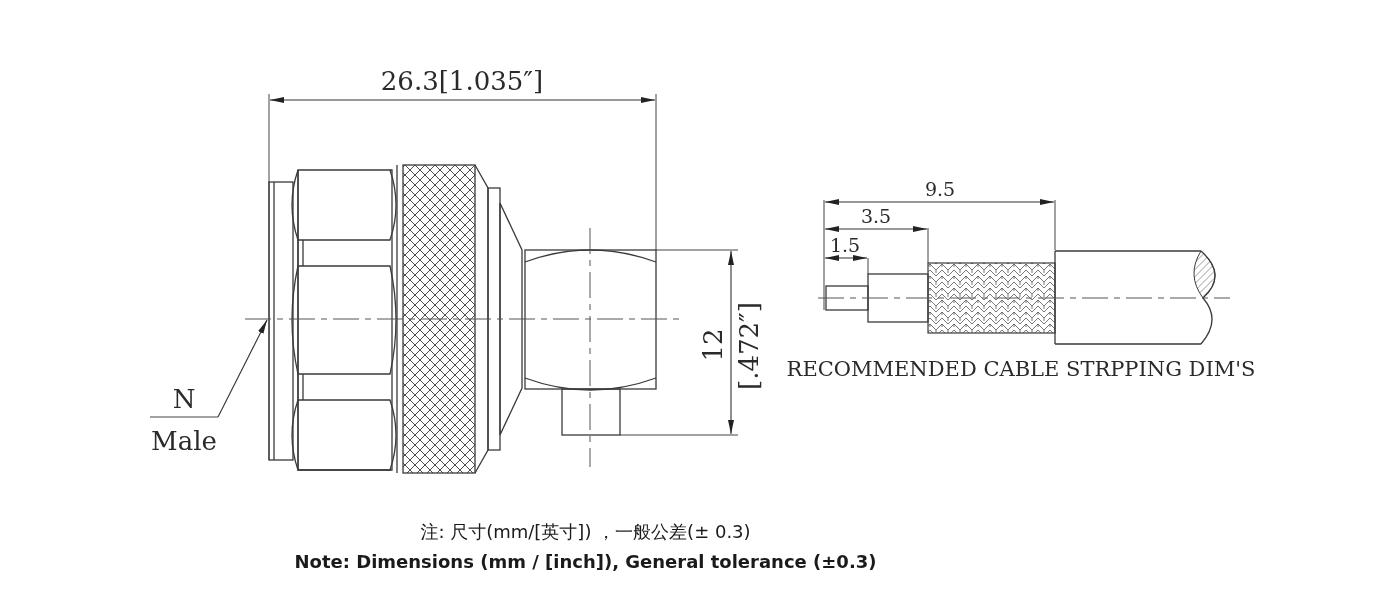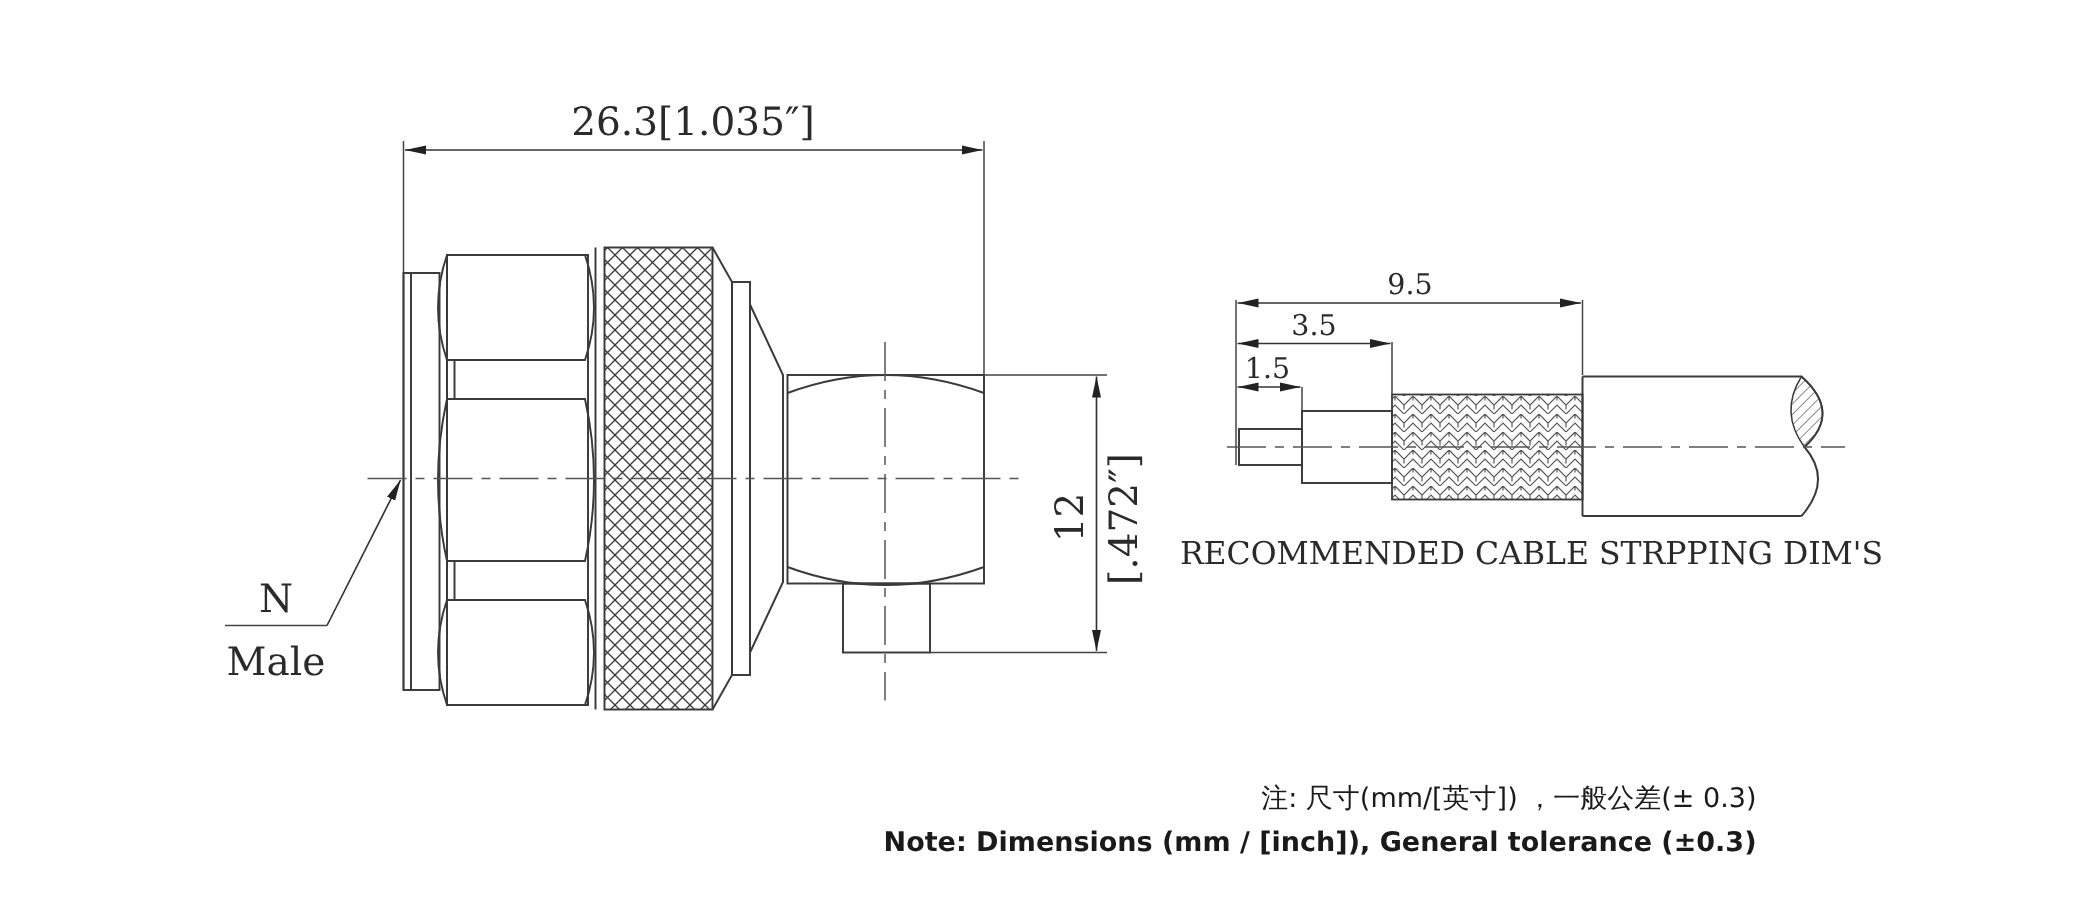--- a/index.html
+++ b/index.html
@@ -3,21 +3,21 @@
   <meta charset="utf-8">
   <style>
     html, body { margin: 0; padding: 0; background: #ffffff; }
     body { width: 1400px; height: 600px; position: relative; overflow: hidden; }
     svg { position: absolute; left: 0; top: 0; }
     .ln { stroke: #3a3a3a; stroke-width: 1.3; fill: none; }
     .thin { stroke: #444; stroke-width: 1; fill: none; }
     .center { stroke: #555; stroke-width: 1; fill: none; stroke-dasharray: 26 6 6 6; }
     .dim { stroke: #333; stroke-width: 1.1; fill: none; }
     .cad { font-family: "DejaVu Serif", "Liberation Serif", serif; fill: #2a2a2a; }
-    .note { position: absolute; left: 0; width: 1171px; text-align: right;
+    .note { position: absolute; left: 0; width: 1171px; text-align: center;
             font-family: "DejaVu Sans", "Liberation Sans", sans-serif; font-size: 18px; color: #1a1a1a; }
     #note-cn { top: 520px; }
     #note-en { top: 551px; font-weight: bold; }
   </style>
 </head>
 <body>
 
 <svg width="1400" height="600" viewBox="0 0 1400 600">
   <defs>
     <pattern id="knurl" width="10" height="10" patternUnits="userSpaceOnUse">

